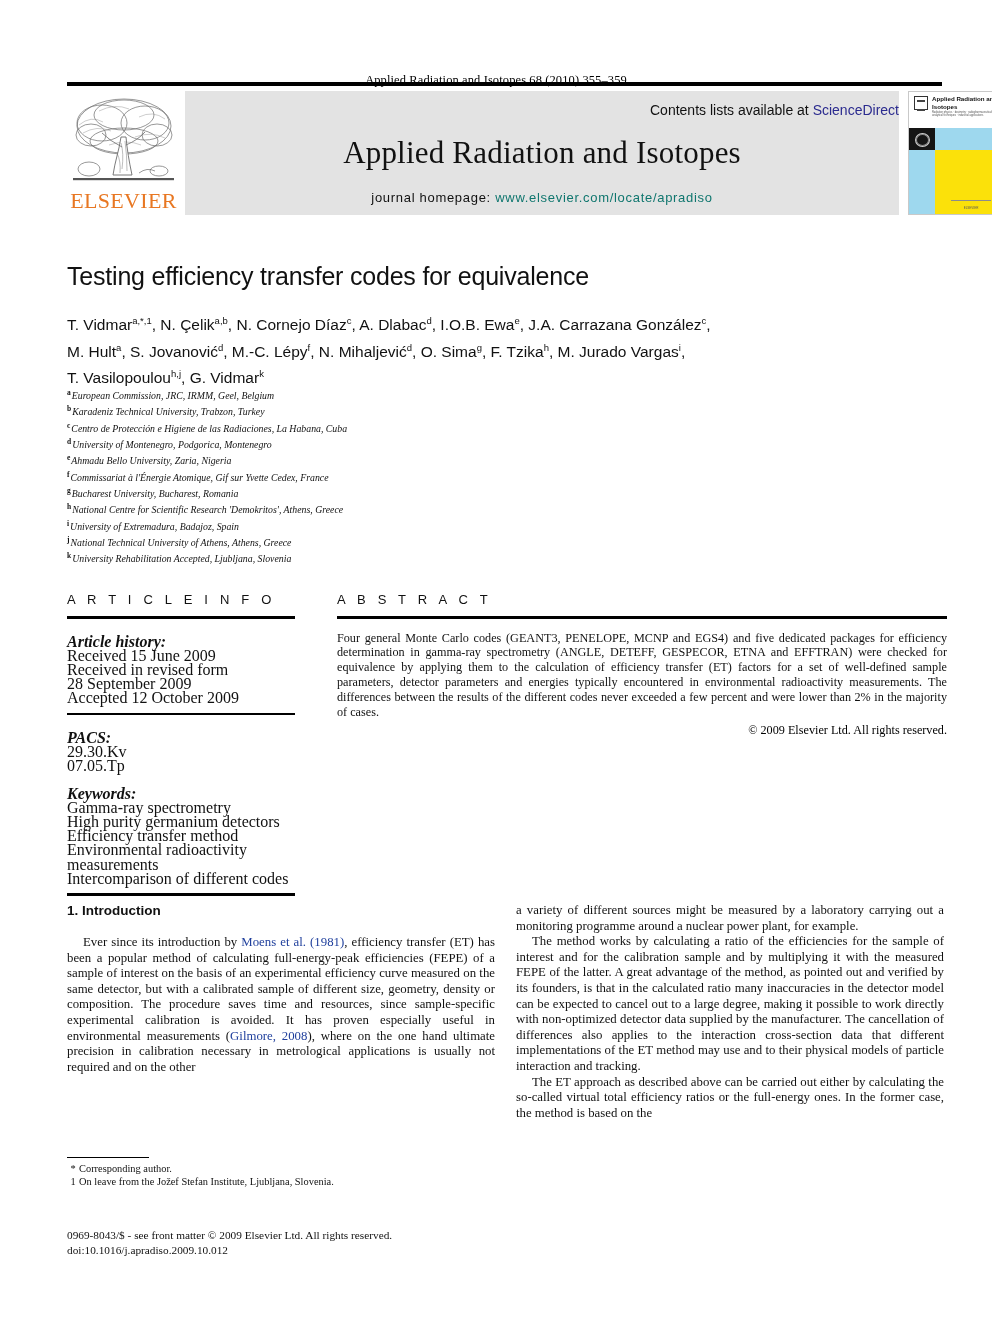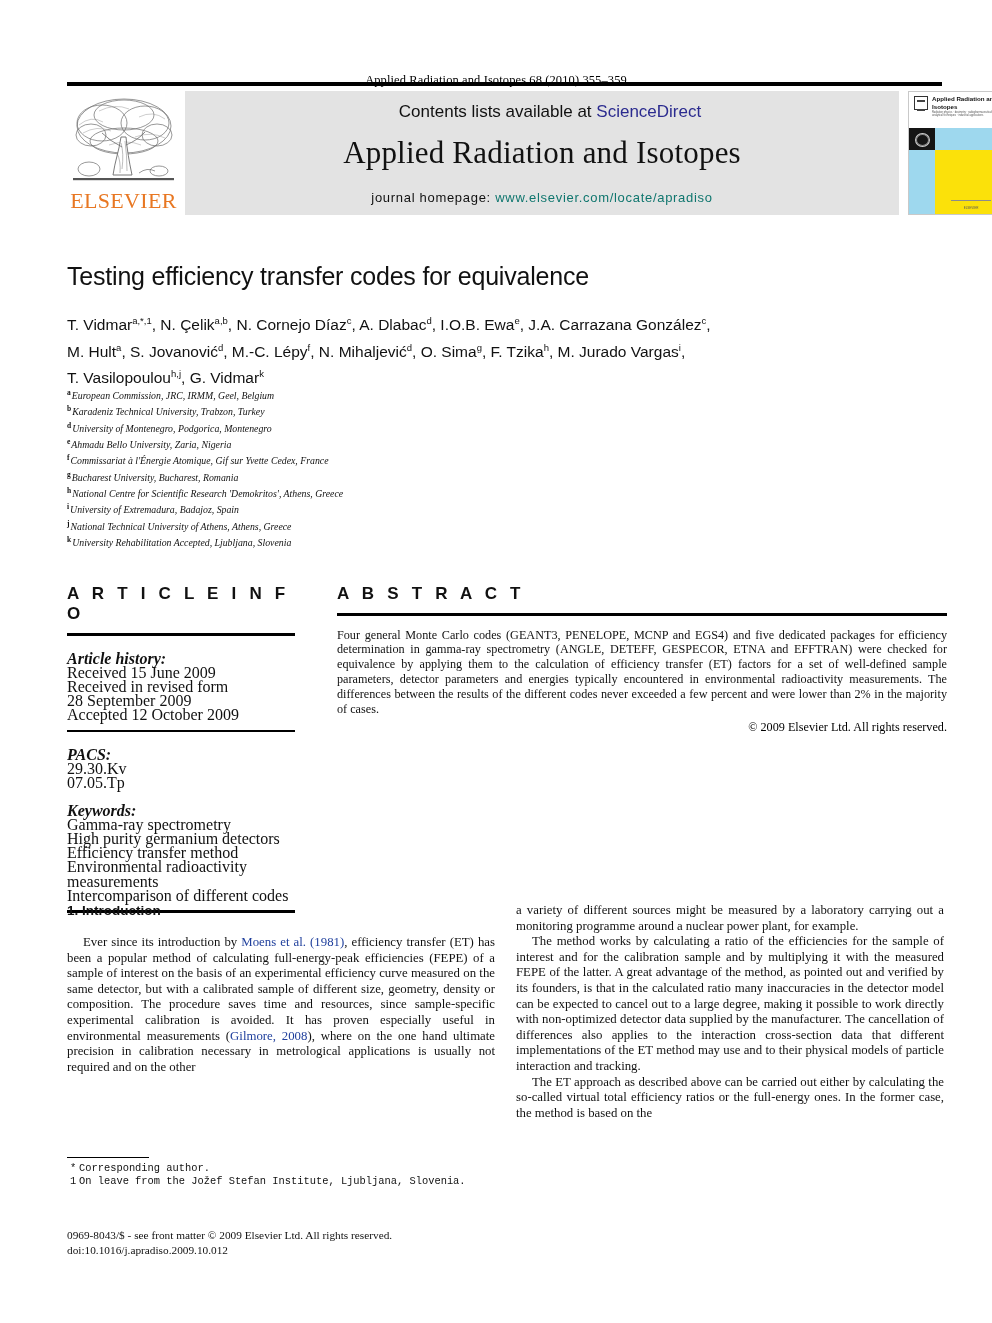--- a/index.html
+++ b/index.html
@@ -78,25 +78,24 @@
     left: 118px;
     top: 9px;
     width: 714px;
     height: 124px;
     background: #e3e3e3;
   }
   .contents-line {
     position: absolute;
     left: 0; top: 11px;
     width: 714px;
-    text-align: center;
-    font-family: "Liberation Sans", sans-serif;
-    font-size: 17px;
-    color: #111;
-    padding-left: 8px;
+    text-align: right;
+    font-family: "Liberation Sans", sans-serif;
+    font-size: 14px;
+    color: #111;
   }
   .sciencedirect {
     color: #2b2b8f;
   }
   .journal-title {
     position: absolute;
     left: 0; top: 44px;
     width: 714px;
     text-align: center;
     font-family: "Liberation Serif", serif;
@@ -268,25 +267,25 @@
     width: 228px;
   }
   .abs-col {
     position: absolute;
     left: 337px;
     top: 580px;
     width: 610px;
   }
   .sect-head {
     font-family: "Liberation Sans", sans-serif;
-    font-size: 17px;
-    font-weight: bold;
+    font-size: 13px;
+    font-weight: normal;
     letter-spacing: 4.2px;
     color: #111;
-    margin: 4px 0 9px 0;
+    margin: 12px 0 9px 0;
   }
   .hr-1 { height: 2.5px; background: #000; width: 100%; }
 
   .info-block {
     font-family: "Liberation Serif", serif;
     font-size: 16px;
     line-height: 14.2px;
     color: #111;
     padding: 16px 0 7px 0;
   }
@@ -349,21 +348,21 @@
     top: 1157px;
     width: 82px;
     height: 1px;
     background: #000;
   }
   .footnotes {
     position: absolute;
     left: 67px;
     top: 1162px;
     width: 428px;
-    font-family: Liberation Mono, monospace;
+    font-family: Liberation Serif, serif;
     font-size: 10.4px;
     line-height: 13.4px;
     color: #111;
   }
   .footnotes .mark {
     display: inline-block;
     width: 12px;
     text-align: center;
   }
   .footnotes .fn-em { font-style: italic; }
@@ -460,20 +459,21 @@
 
   <div class="authors">
     <div>T. Vidmar<sup>a,*,1</sup>, N. Çelik<sup>a,b</sup>, N. Cornejo Díaz<sup>c</sup>, A. Dlabac<sup>d</sup>, I.O.B. Ewa<sup>e</sup>, J.A. Carrazana González<sup>c</sup>,</div>
     <div>M. Hult<sup>a</sup>, S. Jovanović<sup>d</sup>, M.-C. Lépy<sup>f</sup>, N. Mihaljević<sup>d</sup>, O. Sima<sup>g</sup>, F. Tzika<sup>h</sup>, M. Jurado Vargas<sup>i</sup>,</div>
     <div>T. Vasilopoulou<sup>h,j</sup>, G. Vidmar<sup>k</sup></div>
   </div>
 
   <div class="affiliations">
     <div><span class="aff-mark">a</span><span>European Commission, JRC, IRMM, Geel, Belgium</span></div>
     <div><span class="aff-mark">b</span><span>Karadeniz Technical University, Trabzon, Turkey</span></div>
+    <div><span class="aff-mark">c</span><span>Centro de Protección e Higiene de las Radiaciones, La Habana, Cuba</span></div>
     <div><span class="aff-mark">d</span><span>University of Montenegro, Podgorica, Montenegro</span></div>
     <div><span class="aff-mark">e</span><span>Ahmadu Bello University, Zaria, Nigeria</span></div>
     <div><span class="aff-mark">f</span><span>Commissariat à l'Énergie Atomique, Gif sur Yvette Cedex, France</span></div>
     <div><span class="aff-mark">g</span><span>Bucharest University, Bucharest, Romania</span></div>
     <div><span class="aff-mark">h</span><span>National Centre for Scientific Research 'Demokritos', Athens, Greece</span></div>
     <div><span class="aff-mark">i</span><span>University of Extremadura, Badajoz, Spain</span></div>
     <div><span class="aff-mark">j</span><span>National Technical University of Athens, Athens, Greece</span></div>
     <div><span class="aff-mark">k</span><span>University Rehabilitation Accepted, Ljubljana, Slovenia</span></div>
   </div>
 

